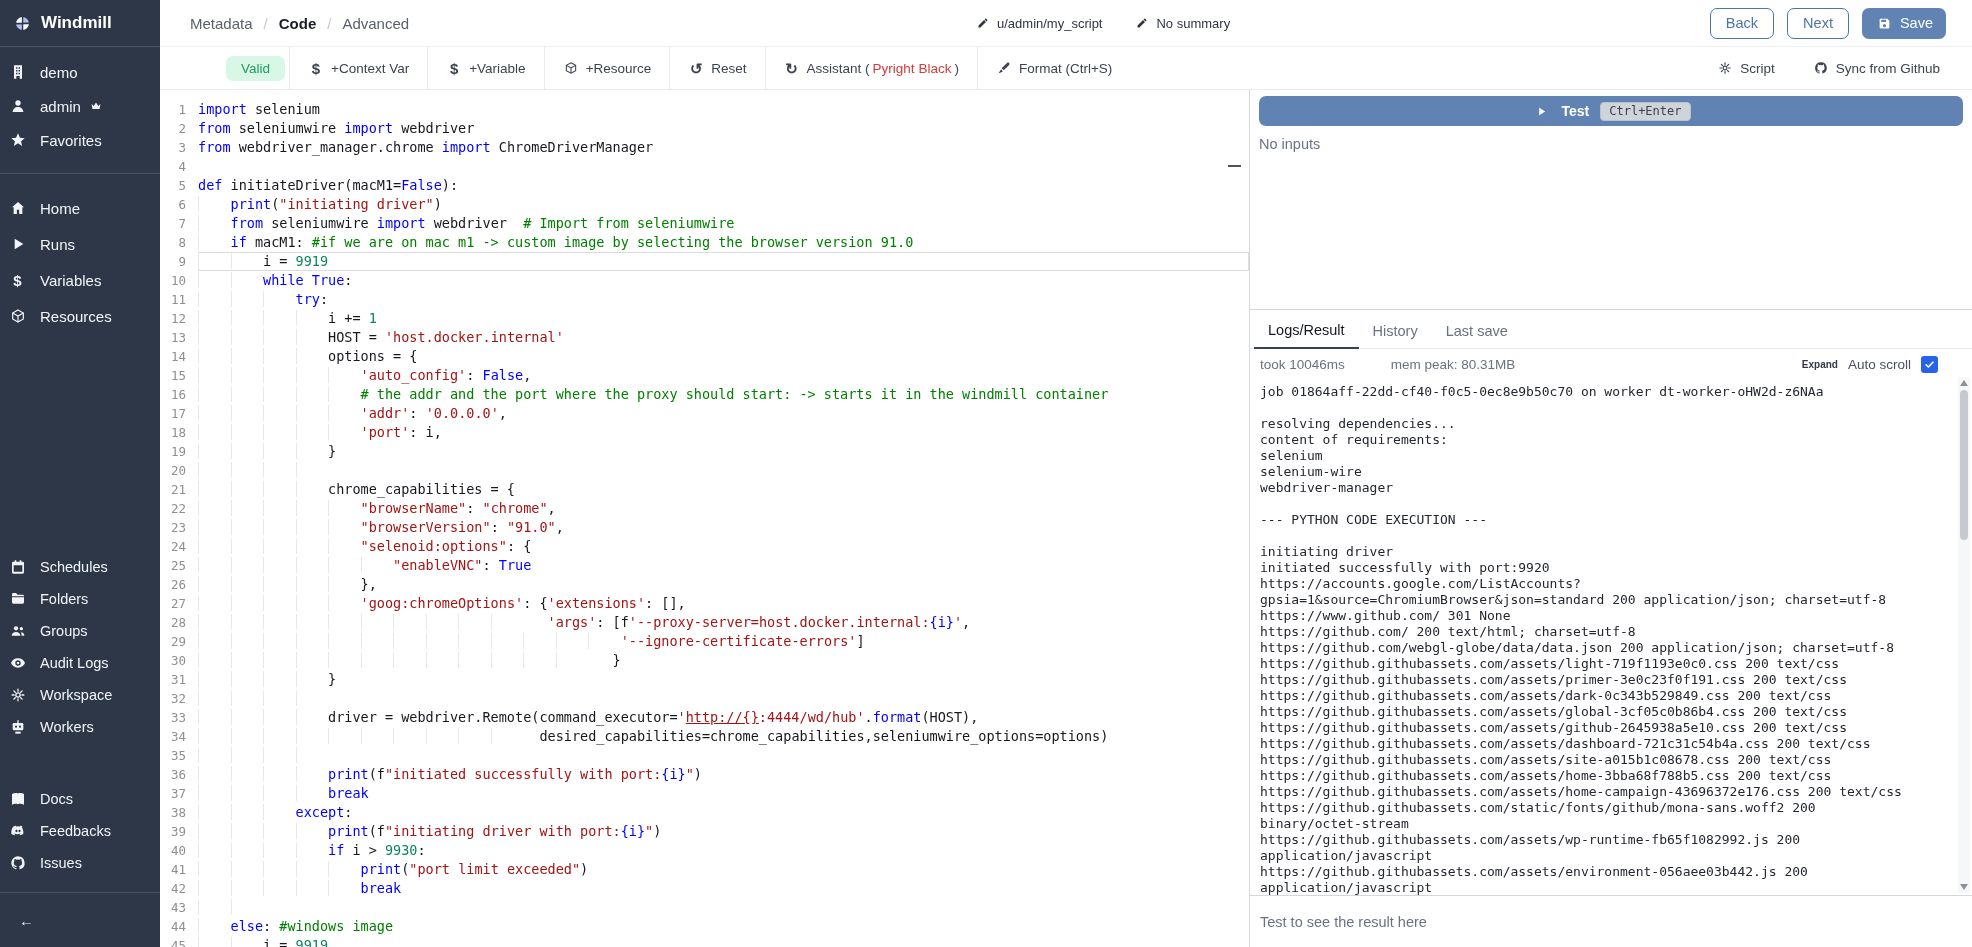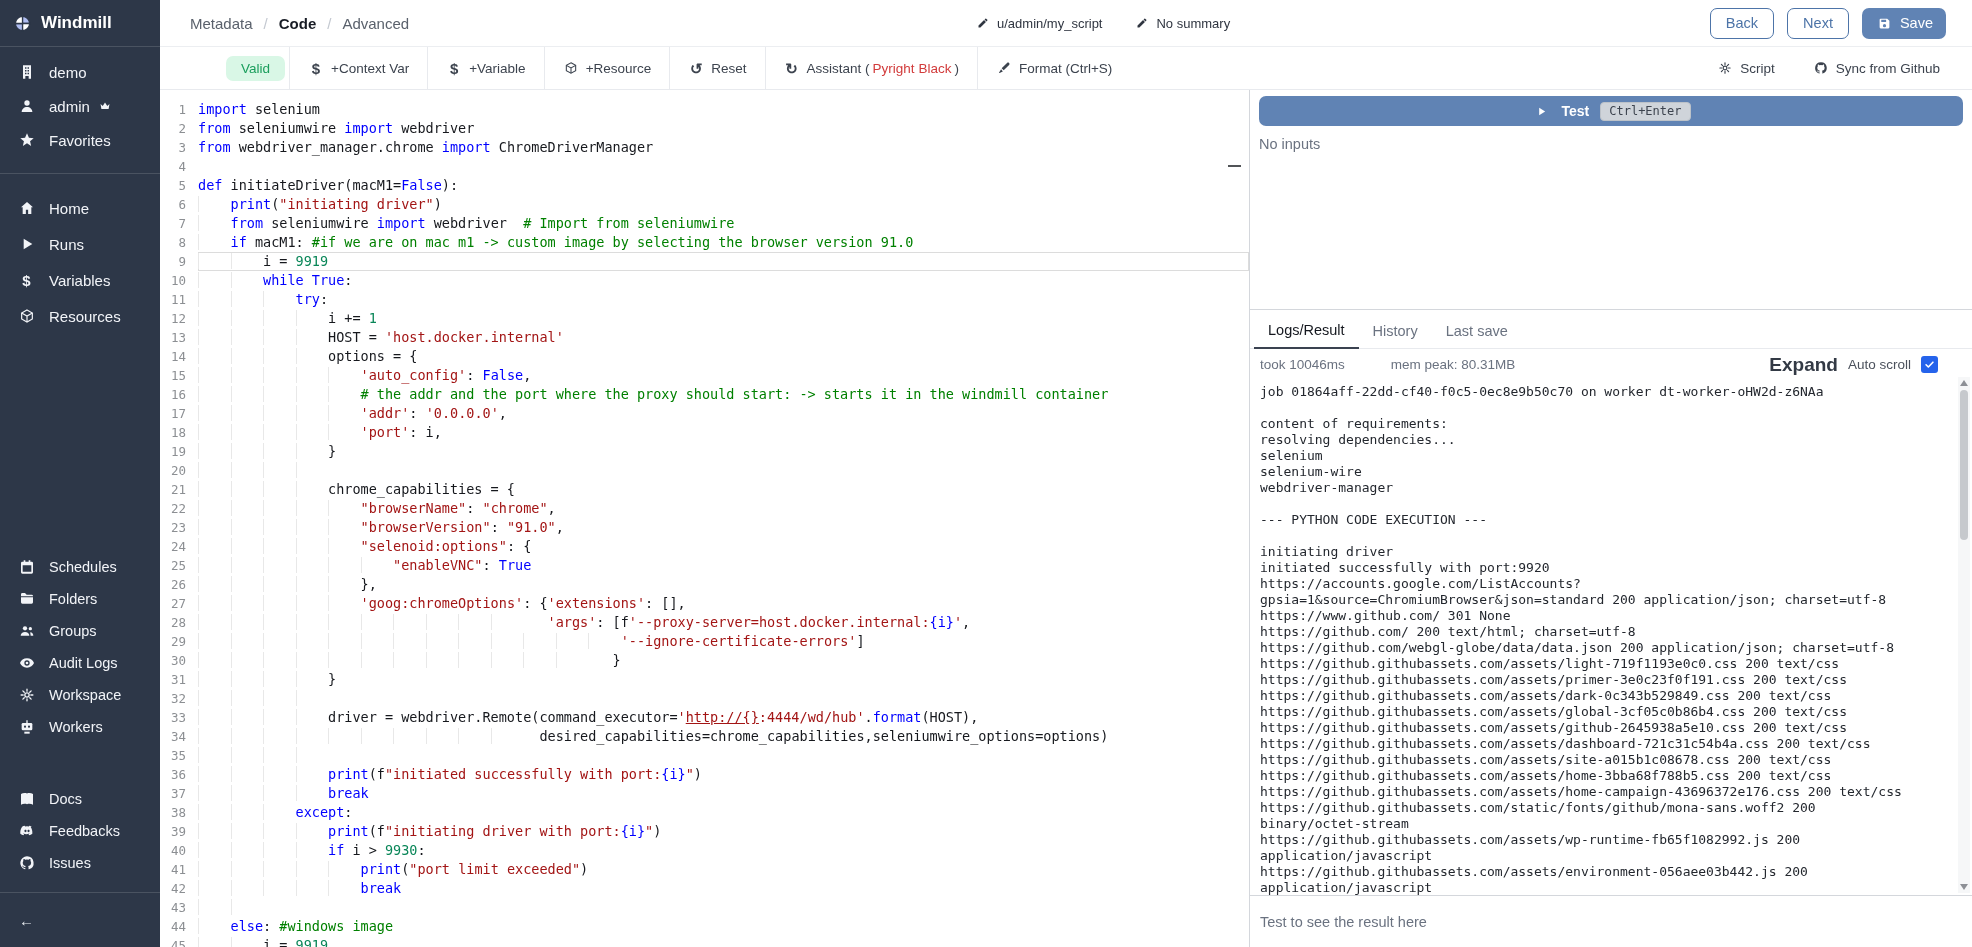--- a/index.html
+++ b/index.html
@@ -3,21 +3,21 @@
 <meta charset="utf-8">
 <style>
   html,body{margin:0;padding:0;}
   body{width:1972px;height:947px;overflow:hidden;background:#fff;font-family:"Liberation Sans",sans-serif;-webkit-font-smoothing:antialiased;}
   .app{display:flex;width:1972px;height:947px;}
 
   
   .sidebar{width:160px;flex-shrink:0;background:var(--sidebar-bg);color:#eef1f6;display:flex;flex-direction:column;overflow:hidden;}
   .logo-row{height:46px;flex-shrink:0;display:flex;align-items:center;gap:9px;padding-left:13px;border-bottom:1px solid rgba(255,255,255,.14);font-weight:bold;font-size:17px;color:#fff;}
   .logo-row .ic svg{width:21px;height:21px;}
-  .srow{display:flex;align-items:center;gap:13px;padding-left:17px;font-size:15px;color:#f2f4f8;cursor:pointer;white-space:nowrap;}
+  .srow{display:flex;align-items:center;gap:13px;padding-left:8px;font-size:15px;color:#f2f4f8;cursor:pointer;white-space:nowrap;}
   .sec-ws{padding-top:8px;}
   .sec-ws .srow{height:34px;}
   .sec-primary .srow{height:36px;}
   .sec-ops{margin-top:217px;}
   .sec-ops .srow,.sec-help .srow{height:32px;font-size:14.5px;}
   .sec-help{margin-top:40px;}
   .sdiv{height:1px;background:rgba(255,255,255,.14);margin:16px 0;}
   .collapse-row{margin-top:auto;height:54px;flex-shrink:0;border-top:1px solid rgba(255,255,255,.14);display:flex;align-items:center;padding-left:17px;font-size:20px;color:#e8ebf0;cursor:pointer;}
   .ic{display:inline-flex;width:19px;justify-content:center;align-items:center;flex-shrink:0;line-height:1;}
   .ic svg{width:16px;height:16px;}
@@ -73,21 +73,21 @@
   .test-btn .ic svg{width:11px;height:11px;}
   .kbd-badge{background:#cfd4da;color:#3c434e;border:1px solid #bcc2c9;border-radius:4px;padding:1px 8px 2px;font-size:12px;font-weight:normal;font-family:"DejaVu Sans Mono",monospace;}
   .no-inputs{margin-top:10px;font-size:14.5px;color:#6a7280;}
   .logs-section{flex:1;display:flex;flex-direction:column;min-height:0;position:relative;}
   .tabsrow{height:38px;flex-shrink:0;display:flex;align-items:flex-end;border-bottom:1px solid #e8eaee;padding-left:4px;}
   .rtab{padding:0 14px 9px;font-size:14.5px;color:#6a7280;cursor:pointer;}
   .rtab.active{color:#14171e;font-weight:500;border-bottom:2.5px solid #3a4250;margin-bottom:-1px;margin-top:27px;}
   .statsrow{height:27px;flex-shrink:0;display:flex;align-items:center;padding:2px 10px 0;font-size:13.5px;color:#6a7280;}
   .stat-mem{margin-left:46px;}
   .stats-right{margin-left:auto;display:flex;align-items:center;gap:10px;margin-right:24px;}
-  .expand-link{color:#333a45;font-weight:bold;font-size:19px;cursor:pointer;}
+  .expand-link{color:#333a45;font-weight:bold;font-size:10px;cursor:pointer;}
   .autoscroll-label{color:#4b515c;}
   .checkbox{width:17px;height:17px;border-radius:3px;background:var(--checkbox);display:flex;align-items:center;justify-content:center;cursor:pointer;}
   .checkbox svg{width:11px;height:11px;}
   .logbox{flex:1;overflow:hidden;padding:6px 56px 0 10px;font-family:"DejaVu Sans Mono",monospace;font-size:13px;line-height:16px;color:#23272e;}
   .logline{white-space:pre-wrap;overflow-wrap:break-word;min-height:16px;}
   .vscroll{position:absolute;right:2px;top:67px;bottom:2px;width:12px;background:#f6f7f8;}
   .vthumb{position:absolute;top:13px;left:2px;right:2px;height:150px;background:#c6c9cd;border-radius:6px;}
   .sarrow{position:absolute;left:2px;width:0;height:0;border-left:4px solid transparent;border-right:4px solid transparent;}
   .sarrow.up{top:3px;border-bottom:6px solid #8d9096;}
   .sarrow.down{bottom:3px;border-top:6px solid #8d9096;}
@@ -458,22 +458,22 @@
                     <svg viewBox="0 0 24 24" xmlns="http://www.w3.org/2000/svg">
                       <path d="M4.5 12.5l5 5L19.5 7" fill="none" stroke="#fff" stroke-width="3.5" stroke-linecap="round" stroke-linejoin="round"></path>
                     </svg>
                   </span>
               </span>
             </span>
           </div>
           <div class="logbox" id="logbox">
               <div class="logline">job 01864aff-22dd-cf40-f0c5-0ec8e9b50c70 on worker dt-worker-oHW2d-z6NAa</div>
               <div class="logline"></div>
+              <div class="logline">resolving dependencies...</div>
               <div class="logline">content of requirements:</div>
-              <div class="logline">resolving dependencies...</div>
               <div class="logline">selenium</div>
               <div class="logline">selenium-wire</div>
               <div class="logline">webdriver-manager</div>
               <div class="logline"></div>
               <div class="logline">--- PYTHON CODE EXECUTION ---</div>
               <div class="logline"></div>
               <div class="logline">initiating driver</div>
               <div class="logline">initiated successfully with port:9920</div>
               <div class="logline">https://accounts.google.com/ListAccounts?gpsia=1&amp;source=ChromiumBrowser&amp;json=standard 200 application/json; charset=utf-8</div>
               <div class="logline">https://www.github.com/ 301 None</div>

